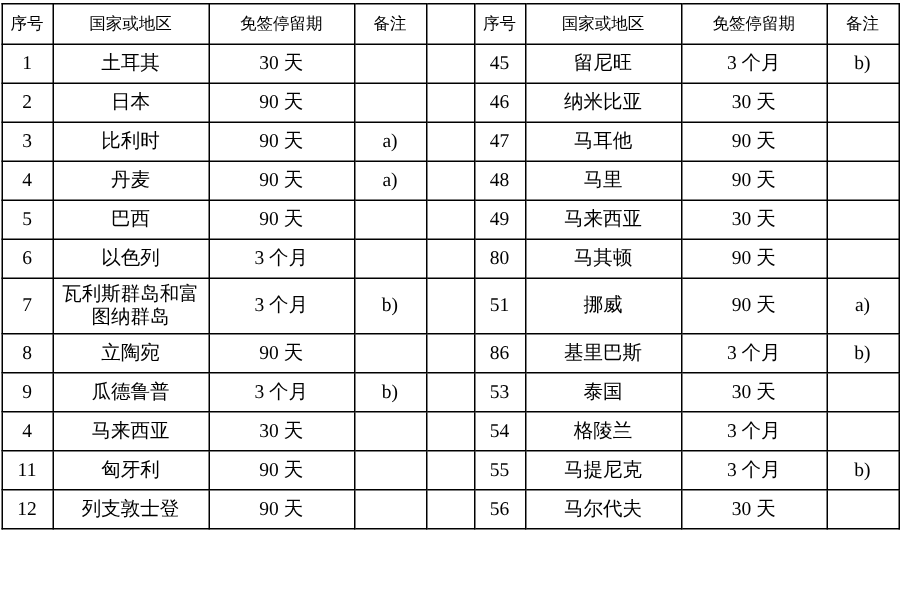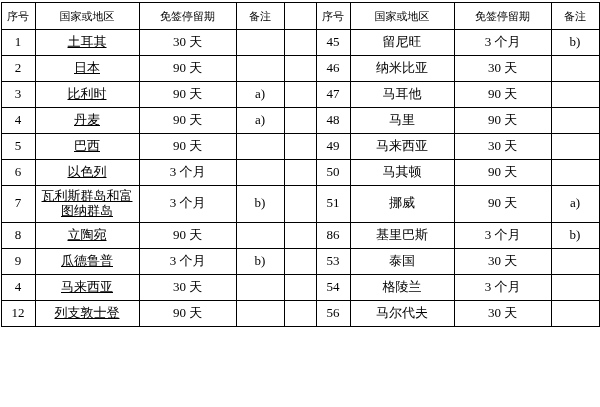--- a/index.html
+++ b/index.html
@@ -49,21 +49,20 @@
   col.c-dur    { width: 97px; }
   col.c-note   { width: 48px; }
   col.c-gap    { width: 32px; }
   td.gap {
     border: none;
     background: #ffffff;
   }
   td.country {
     text-align: left;
     padding-left: 6px;
-    text-decoration: underline;
   }
   td.country-center {
     text-align: center;
   }
   td.two-line {
     font-size: 12px;
     line-height: 1.1;
     padding: 1px 2px;
     margin-left: 48px;
   }
@@ -152,21 +151,21 @@
         <td class="country-center">马来西亚</td>
         <td>30 天</td>
         <td></td>
       </tr>
       <tr>
         <td>6</td>
         <td class="country">以色列</td>
         <td>3 个月</td>
         <td></td>
         <td class="gap"></td>
-        <td>50</td>
+        <td>80</td>
         <td class="country-center">马其顿</td>
         <td>90 天</td>
         <td></td>
       </tr>
       <tr>
         <td>7</td>
         <td class="country two-line">瓦利斯群岛和富图纳群岛</td>
         <td>3 个月</td>
         <td>b)</td>
         <td class="gap"></td>
@@ -200,20 +199,31 @@
       <tr>
         <td>4</td>
         <td class="country">马来西亚</td>
         <td>30 天</td>
         <td></td>
         <td class="gap"></td>
         <td>54</td>
         <td class="country-center">格陵兰</td>
         <td>3 个月</td>
         <td></td>
+      </tr>
+      <tr>
+        <td>11</td>
+        <td class="country">匈牙利</td>
+        <td>90 天</td>
+        <td></td>
+        <td class="gap"></td>
+        <td>55</td>
+        <td class="country-center">马提尼克</td>
+        <td>3 个月</td>
+        <td>b)</td>
       </tr>
       <tr>
         <td>12</td>
         <td class="country">列支敦士登</td>
         <td>90 天</td>
         <td></td>
         <td class="gap"></td>
         <td>56</td>
         <td class="country-center">马尔代夫</td>
         <td>30 天</td>

